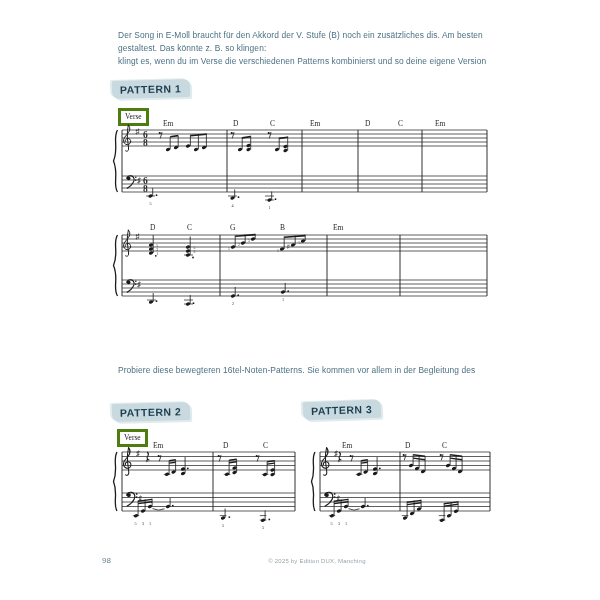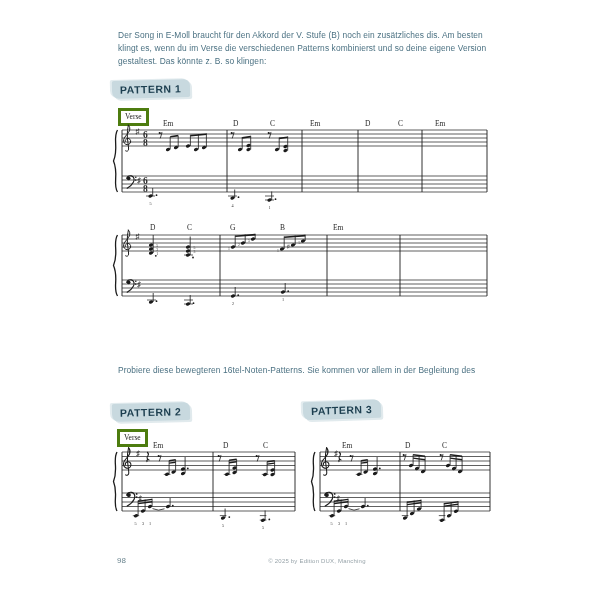--- a/index.html
+++ b/index.html
@@ -7,21 +7,21 @@
         font-family:"Liberation Sans",sans-serif;overflow:hidden;}
   .bodytext{position:absolute;color:#4b7182;font-size:8.4px;line-height:13px;letter-spacing:.1px;}
   .bodytext div{white-space:nowrap;}
   .pattern-label{position:absolute;font-weight:bold;font-size:10.5px;letter-spacing:.5px;
         color:#1d3f50;background:#c8d9df;padding:3px 9px 3px 8px;
         border-radius:2px 6px 2px 7px;transform:rotate(-1.4deg);
         box-shadow:2px 2px 0 rgba(200,217,223,.55),-2px -1px 0 rgba(200,217,223,.5);}
   .verse-box{position:absolute;border:3px solid #4d7c0f;background:#fff;
         font-family:"Liberation Serif",serif;font-size:7.5px;color:#222;
         padding:1px 4px 2px 4px;}
-  .footer-page{position:absolute;left:117px;top:556px;font-size:8px;color:#6b858f;}
+  .footer-page{position:absolute;left:102px;top:556px;font-size:8px;color:#6b858f;}
   .footer-copy{position:absolute;left:235px;top:558px;width:164px;text-align:center;
         font-size:6px;color:#98a4aa;letter-spacing:.2px;}
   svg{position:absolute;overflow:visible;}
   svg text{font-family:"Liberation Serif",serif;fill:#2a2a2a;}
   .chord{font-size:7.5px;}
   .tsig{font-size:9.5px;font-weight:bold;}
   .ks{font-size:8px;fill:#1b1b1b;}
   .fing{font-size:4.2px;fill:#333;}
   .fing2{font-size:3.8px;fill:#333;}
   .ink{stroke:#1b1b1b;}
@@ -52,22 +52,22 @@
         <circle cx="1.6" cy="2.8" r="1.9" fill="#1b1b1b"></circle>
         <path d="M-0.3,2.8 C0,0.9 2.2,-0.2 4.4,0.4 C7,1.1 7.8,3.9 6.5,6.6 C5.2,9.3 2.6,11.4 0.2,12.7" fill="none" stroke="#1b1b1b" stroke-width="1.1" stroke-linecap="round"></path>
         <circle cx="8.8" cy="1.8" r="0.8" fill="#1b1b1b"></circle>
         <circle cx="8.8" cy="4.6" r="0.8" fill="#1b1b1b"></circle>
       </g>
     </defs>
   </svg>
 
   <div class="bodytext" style="left:118px;top:29px;">
     <div>Der Song in E-Moll braucht für den Akkord der V. Stufe (B) noch ein zusätzliches dis. Am besten</div>
+    <div>gestaltest. Das könnte z. B. so klingen:</div>
     <div>klingt es, wenn du im Verse die verschiedenen Patterns kombinierst und so deine eigene Version</div>
-    <div>gestaltest. Das könnte z. B. so klingen:</div>
   </div>
 
   <div class="pattern-label" style="left:112px;top:80px;">PATTERN 1</div>
   <div class="verse-box" style="left:118px;top:108px;">Verse</div>
 
   <svg style="left:110px;top:116px;" width="380" height="96" viewBox="0 0 380 96">
     <path class="ink" stroke-width="0.7" d="M12,14H377 M12,18H377 M12,22H377 M12,26H377 M12,30H377 M12,60H377 M12,64H377 M12,68H377 M12,72H377 M12,76H377"></path>
     <path class="ink" stroke-width="0.9" d="M12,14V76 M117,14V76 M192,14V76 M248,14V76 M312,14V76 M377,14V76"></path>
     <path class="ink" stroke-width="1.3" fill="none" d="M7.5,14 C2.5,22 9,32 3.5,45 C9,58 2.5,68 7.5,76"></path>
     <use href="#tclef" transform="translate(15,6.5)"></use>

